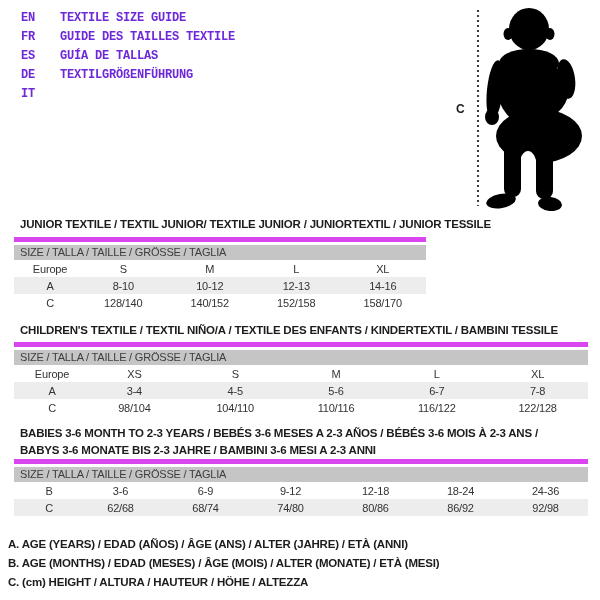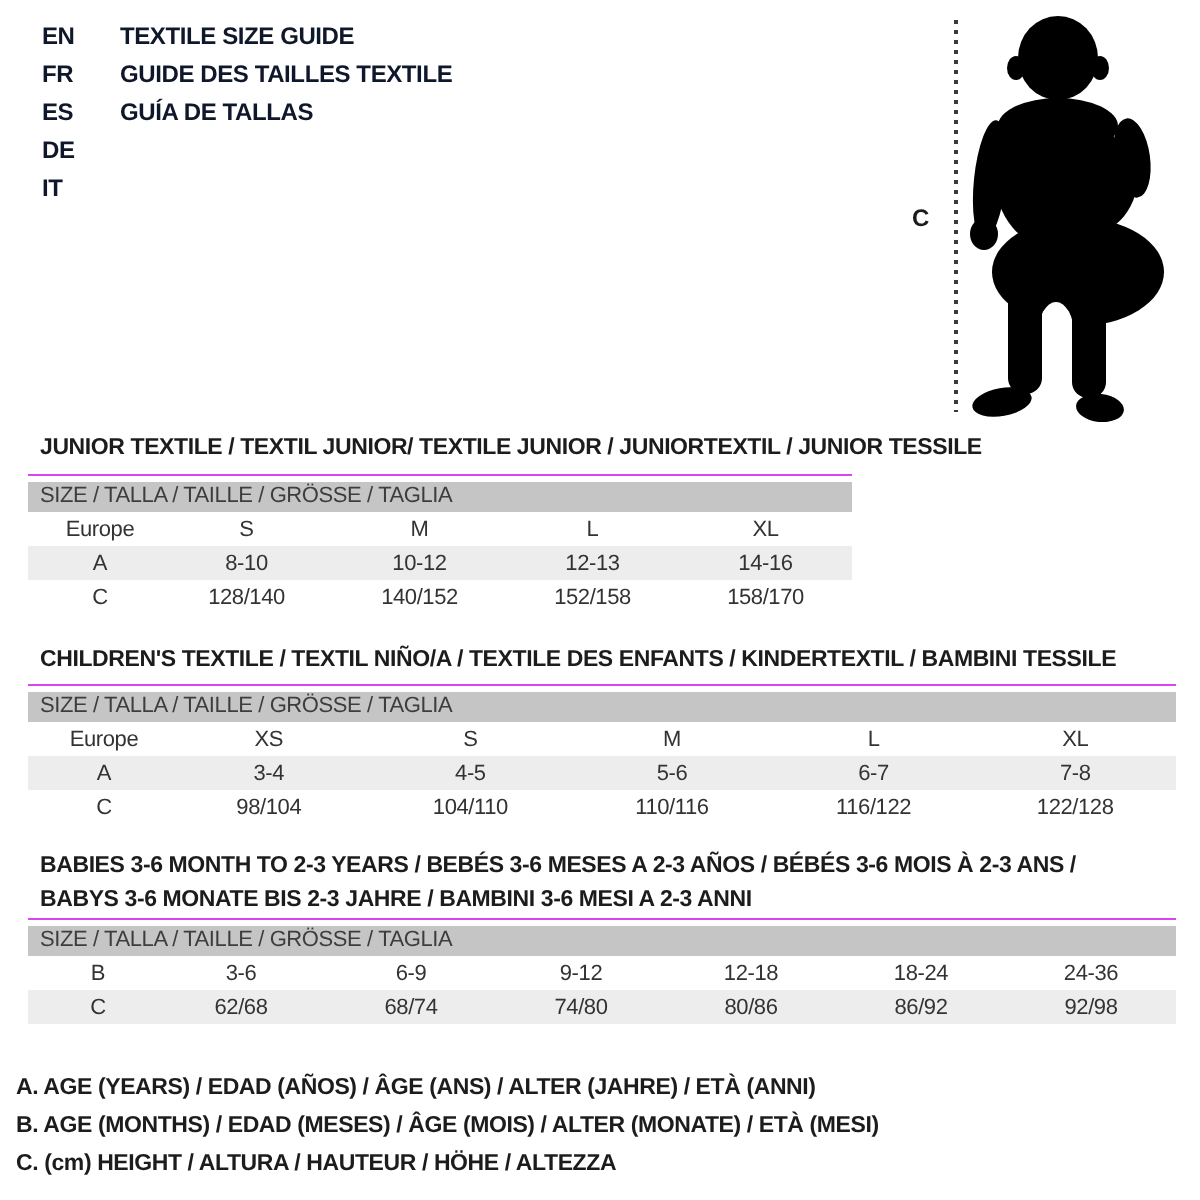--- a/index.html
+++ b/index.html
@@ -2,32 +2,32 @@
 <html><head>
 <meta charset="utf-8">
 <style>
   html,body{margin:0;padding:0;}
   body{
     width:600px;height:600px;position:relative;background:#ffffff;
     font-family:"Liberation Sans",sans-serif;color:#222;overflow:hidden;
   }
   
   .langs{position:absolute;left:21px;top:9px;}
-  .lang-row{display:flex;line-height:19px;font-size:12px;font-weight:bold;letter-spacing:-0.2px;color:#0f172a;}
+  .lang-row{display:flex;line-height:19px;font-size:12px;font-weight:bold;letter-spacing:-0.2px;color:#6d28d9;font-family:Liberation Mono, monospace;}
   .lang-code{width:39px;}
   
   .figure{position:absolute;left:448px;top:0;width:152px;height:216px;}
   .figure .c-label{position:absolute;left:8px;top:102px;font-size:12px;font-weight:bold;color:#1c1c1c;}
   .figure .dotted{position:absolute;left:29px;top:10px;width:2px;height:196px;
     background:repeating-linear-gradient(to bottom,#3a3a3a 0 2px,transparent 2px 5px);}
   .figure svg{position:absolute;left:34px;top:5px;}
   
   .sec-title{position:absolute;left:20px;font-size:11.5px;font-weight:bold;letter-spacing:-0.2px;color:#1c1c1c;line-height:17px;}
   
-  .size-table{position:absolute;left:14px;border-top:1px solid #d946ef;padding-top:3px;}
+  .size-table{position:absolute;left:14px;border-top:5px solid #d946ef;padding-top:3px;}
   .size-bar{height:15px;line-height:15px;background:#c5c5c5;color:#3d3d3d;font-size:11px;padding-left:6px;letter-spacing:-0.2px;}
   table{border-collapse:collapse;table-layout:fixed;width:100%;}
   td{height:17px;font-size:11px;color:#333;text-align:center;padding:0;letter-spacing:-0.2px;}
   td.lbl{text-align:center;padding-left:6px;}
   tr:nth-child(2) td{background:#ededed;}
   .t-junior{width:412px;top:237px;}
   .t-child{width:574px;top:342px;}
   .t-baby{width:574px;top:459px;}
   .t-junior td.lbl{width:60px;}
   .t-child td.lbl{width:64px;}
@@ -47,20 +47,21 @@
   <div class="lang-row">
     <span class="lang-code">FR</span>
     <span class="lang-label">GUIDE DES TAILLES TEXTILE</span>
   </div>
   <div class="lang-row">
     <span class="lang-code">ES</span>
     <span class="lang-label">GUÍA DE TALLAS</span>
   </div>
   <div class="lang-row">
     <span class="lang-code">DE</span>
+    <span class="lang-label">TEXTILGRÖßENFÜHRUNG</span>
   </div>
   <div class="lang-row">
     <span class="lang-code">IT</span>
   </div>
 </div>
 
 <div class="figure">
   <span class="c-label">C</span>
   <div class="dotted"></div>
   <svg width="115" height="206" viewBox="0 0 115 206">

